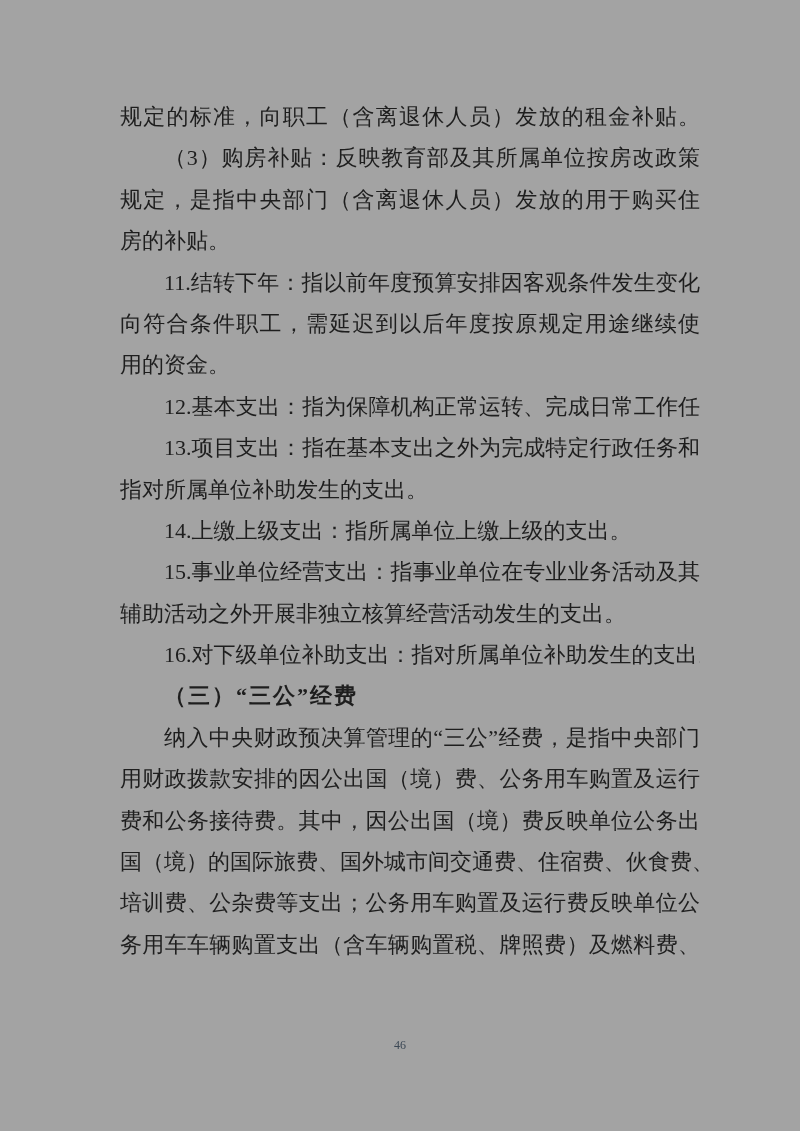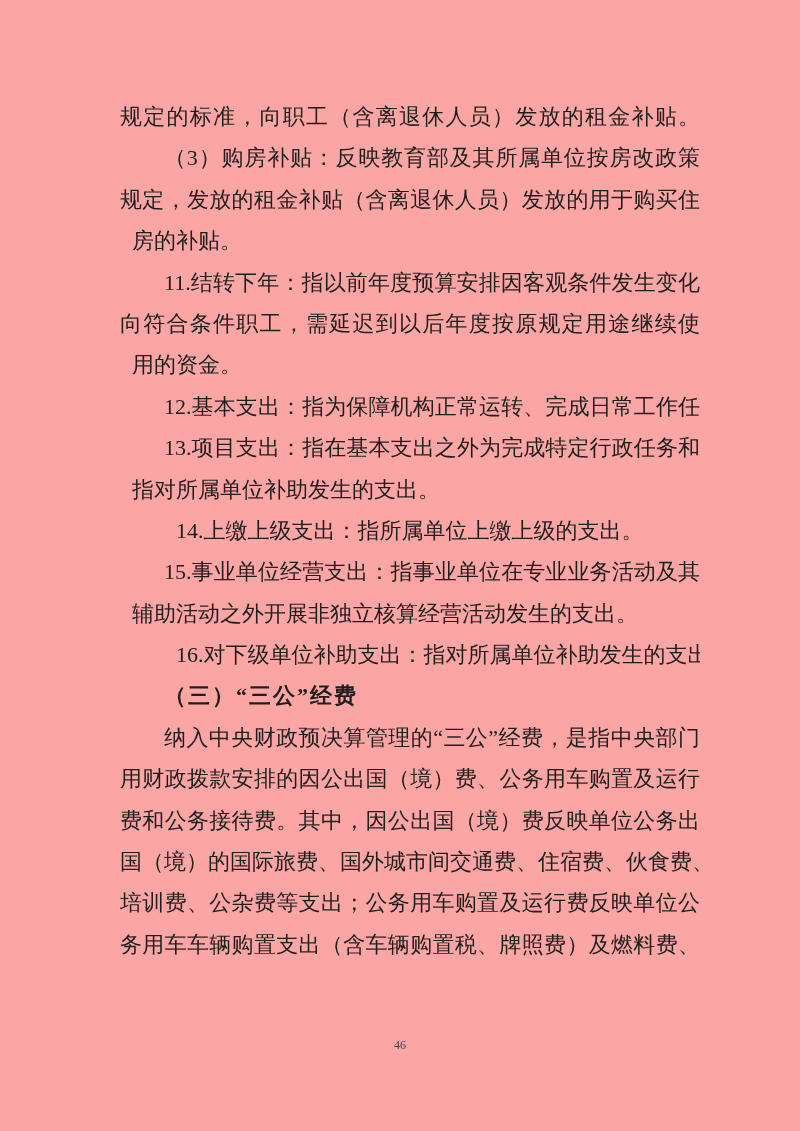--- a/index.html
+++ b/index.html
@@ -4,21 +4,21 @@
 <style>
   html, body {
     margin: 0;
     padding: 0;
     background: #ffffff;
   }
   .page {
     position: relative;
     width: 800px;
     height: 1131px;
-    background: #fca5a5;
+    background: #a3a3a3;
     font-family: "Liberation Serif", "DejaVu Serif", serif;
     color: #1e1e1e;
     overflow: hidden;
   }
   .content {
     position: absolute;
     left: 120px;
     top: 96px;
     width: 580px;
   }
@@ -29,21 +29,20 @@
     text-align: justify;
     text-align-last: justify;
     overflow: hidden;
     white-space: nowrap;
   }
   .line.ind {
     padding-left: 44px;
   }
   .line.end {
     text-align-last: left;
-    margin-left: 12px;
   }
   .line.heading {
     font-weight: bold;
     text-align-last: left;
     letter-spacing: 2px;
   }
   .footer {
     position: absolute;
     top: 1035px;
     left: 0;
@@ -55,21 +54,21 @@
     font-family: Liberation Serif, serif;
   }
 </style>
 </head>
 <body>
 
 <div class="page">
   <div class="content">
     <div class="line">规定的标准，向职工（含离退休人员）发放的租金补贴。</div>
     <div class="line ind">（3）购房补贴：反映教育部及其所属单位按房改政策</div>
-    <div class="line">规定，发放的租金补贴（含离退休人员）发放的用于购买住</div>
+    <div class="line">规定，是指中央部门（含离退休人员）发放的用于购买住</div>
     <div class="line end">房的补贴。</div>
     <div class="line ind">11.结转下年：指以前年度预算安排因客观条件发生变化</div>
     <div class="line">向符合条件职工，需延迟到以后年度按原规定用途继续使</div>
     <div class="line end">用的资金。</div>
     <div class="line ind">12.基本支出：指为保障机构正常运转、完成日常工作任</div>
     <div class="line ind">13.项目支出：指在基本支出之外为完成特定行政任务和</div>
     <div class="line end">指对所属单位补助发生的支出。</div>
     <div class="line ind end">14.上缴上级支出：指所属单位上缴上级的支出。</div>
     <div class="line ind">15.事业单位经营支出：指事业单位在专业业务活动及其</div>
     <div class="line end">辅助活动之外开展非独立核算经营活动发生的支出。</div>

